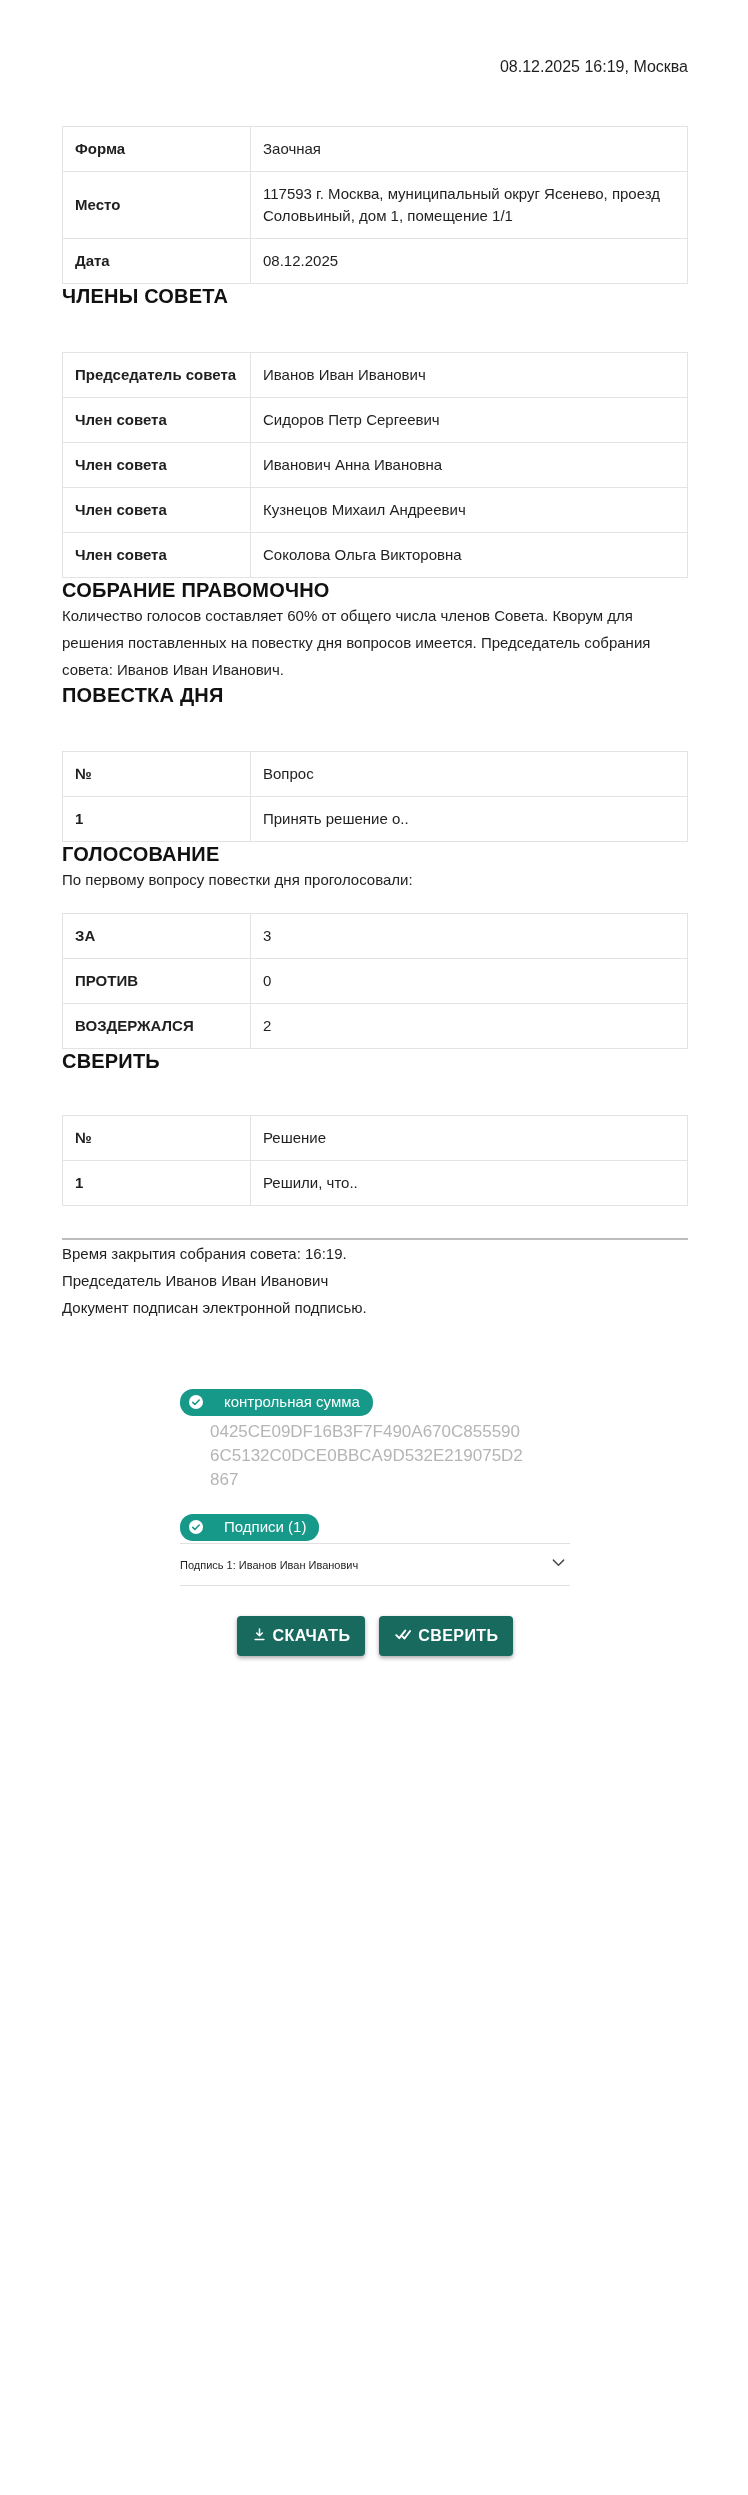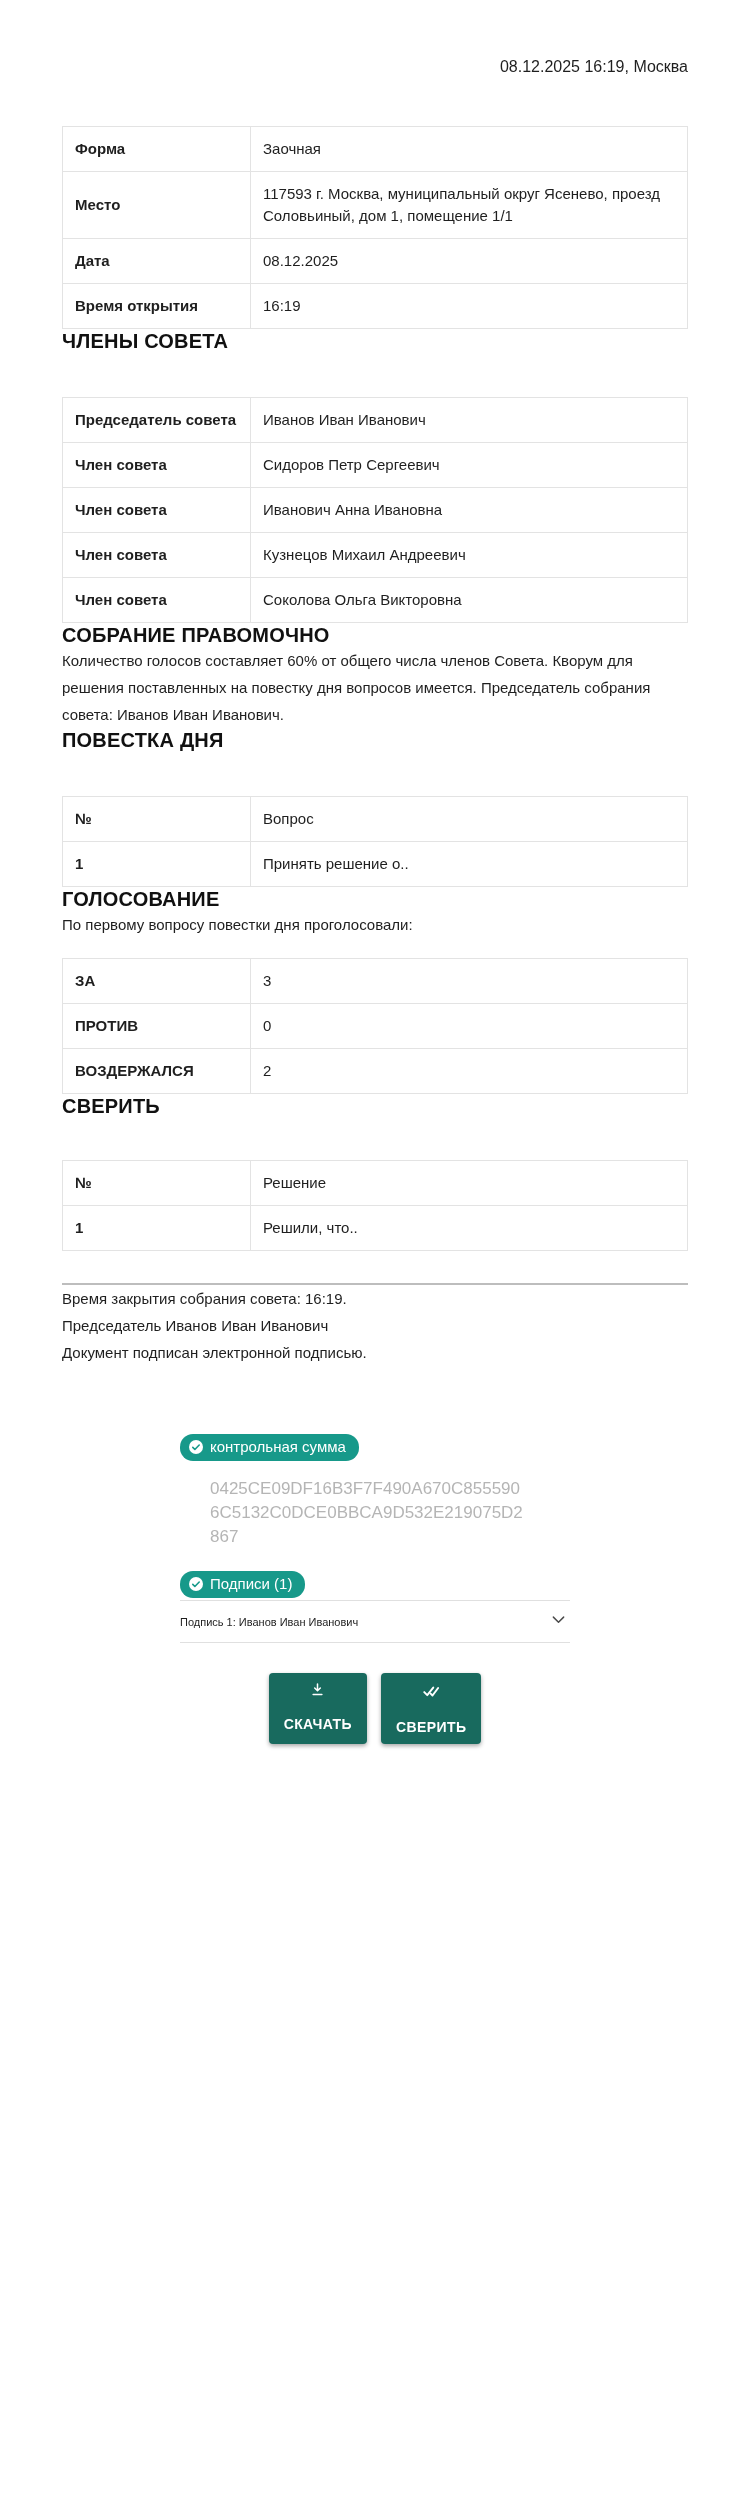--- a/index.html
+++ b/index.html
@@ -88,31 +88,31 @@
   .signed-note { margin-top: 60px; line-height: 22px; }
   .chairman-line { margin-top: 20px; line-height: 22px; }
   
   .sig-widget {
     margin: 68px auto 0 auto;
     width: 390px;
   }
   .badge {
     display: inline-flex;
     align-items: center;
-    gap: 6px;
+    gap: 20px;
     background: #17998a;
     color: #ffffff;
     font-size: 15px;
     line-height: 16px;
     padding: 5px 13px 6px 8px;
     border-radius: 13px;
   }
   .badge .seal { display: inline-flex; }
   .checksum-lines {
-    margin: 16px 0 0 30px;
+    margin: 4px 0 0 30px;
     color: #b5b5b5;
     font-size: 17px;
     line-height: 24px;
   }
   .signatures-badge-row {
     margin-top: 22px;
     border-bottom: 1px solid #e0e0e0;
     padding-bottom: 2px;
   }
   .signature-row {
@@ -130,33 +130,32 @@
   }
   .buttons-row {
     margin-top: 30px;
     display: flex;
     justify-content: center;
     gap: 14px;
   }
   .action-button {
     display: inline-flex;
     align-items: center;
-    gap: 16px;
+    gap: 6px;
     background: #186a5e;
     color: #ffffff;
     border: none;
     border-radius: 4px;
     padding: 9px 15px;
     font-family: "Liberation Sans", sans-serif;
-    font-size: 14px;
+    font-size: 16px;
     font-weight: 700;
     letter-spacing: 0.4px;
     box-shadow: 0 2px 4px rgba(0,0,0,0.35);
     cursor: pointer;
-    flex-direction: column;
   }
 </style>
 </head>
 <body>
 
 <div class="page">
 
 
 
   <div class="dateline">08.12.2025 16:19, Москва</div>
@@ -171,24 +170,20 @@
         <td class="cell-label">Форма</td>
         <td>Заочная</td>
       </tr>
       <tr>
         <td class="cell-label">Место</td>
         <td>117593 г. Москва, муниципальный округ Ясенево, проезд Соловьиный, дом 1, помещение 1/1</td>
       </tr>
       <tr>
         <td class="cell-label">Дата</td>
         <td>08.12.2025</td>
-      </tr>
-      <tr>
-        <td class="cell-label">Время открытия</td>
-        <td>16:19</td>
       </tr>
     </tbody>
   </table>
 
   <h2 class="section-heading h-members">ЧЛЕНЫ СОВЕТА</h2>
 
   <table class="doc-table tbl-members">
     <colgroup>
         <col class="c-label">
         <col>

